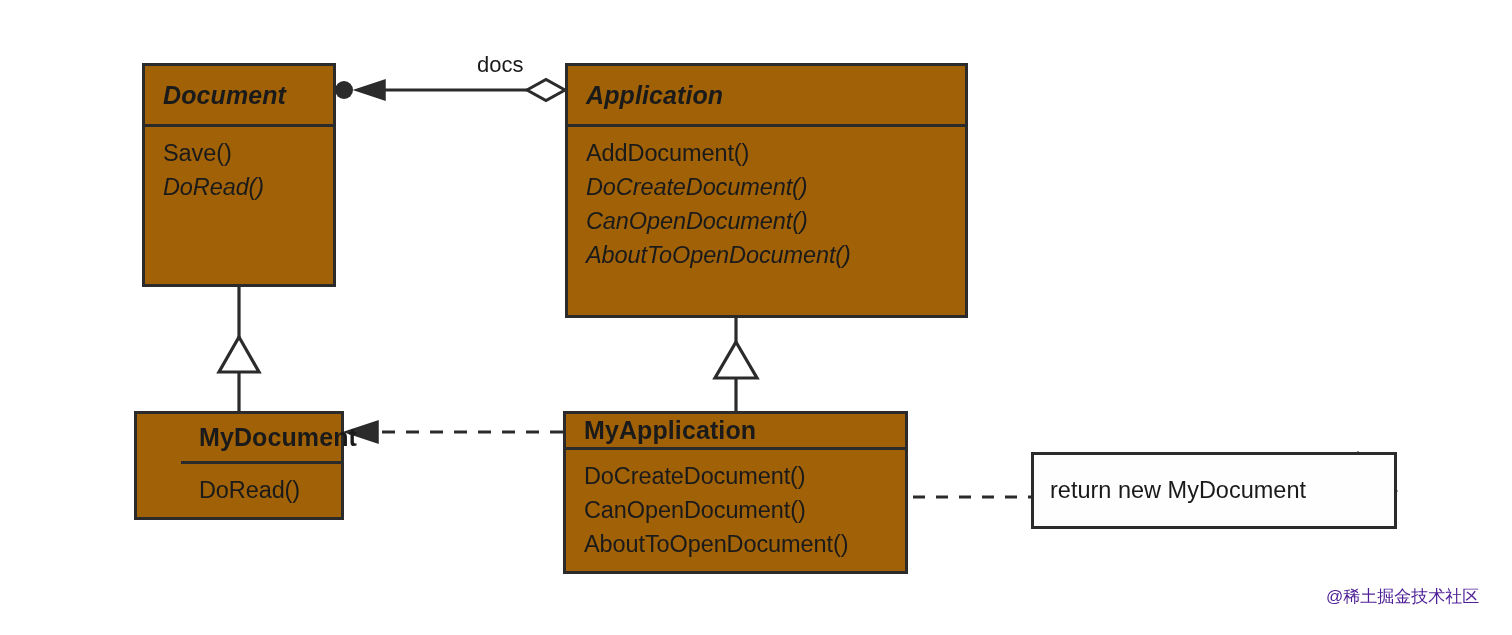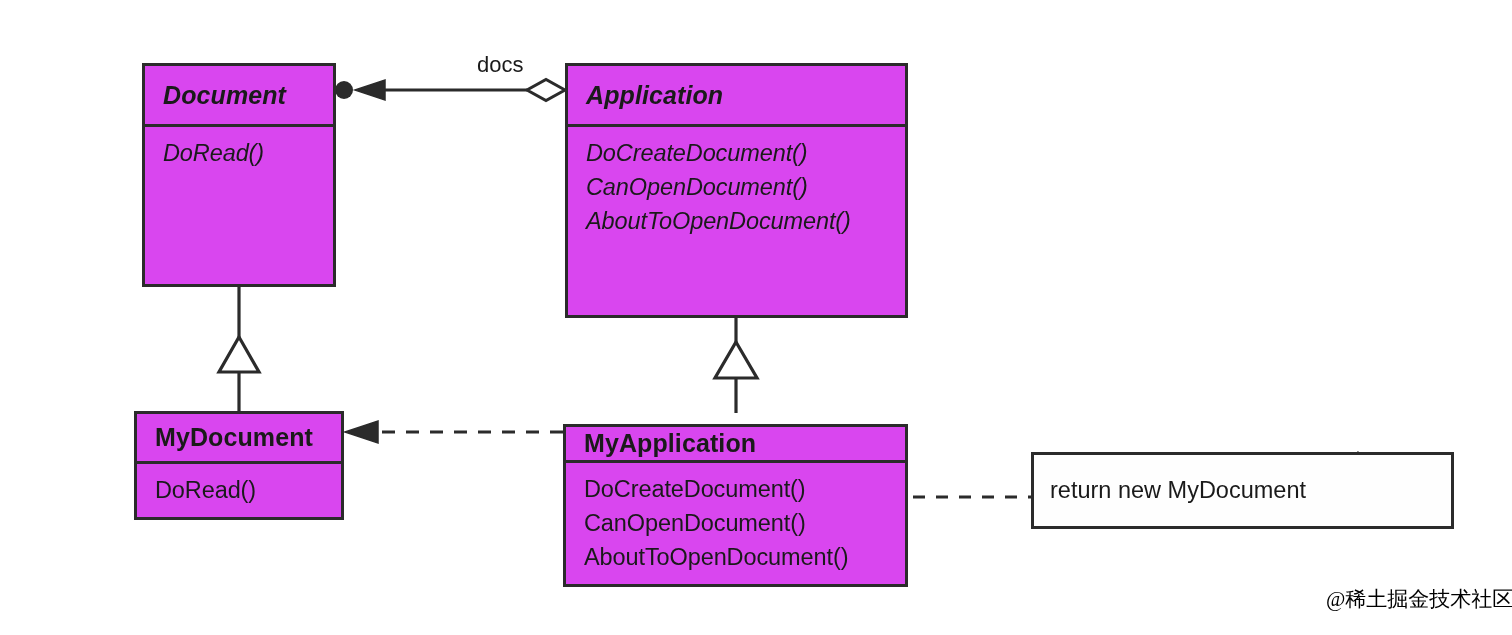--- a/index.html
+++ b/index.html
@@ -20,21 +20,21 @@
     position: absolute;
     left: 0; top: 0;
     width: 1512px;
     height: 635px;
   }
 
   
   .uml-class {
     position: absolute;
     box-sizing: border-box;
-    background: #d946ef;
+    background: #a16207;
     border: 3px solid #2b2b2b;
     display: flex;
     flex-direction: column;
   }
   .uml-name {
     box-sizing: border-box;
     display: flex;
     align-items: center;
     padding-left: 18px;
     font-size: 25px;
@@ -85,24 +85,24 @@
   
   .edge-label {
     position: absolute;
     font-size: 22px;
     white-space: nowrap;
   }
 
   
   .watermark {
     position: absolute;
-    font-size: 21px;
-    color: #000000;
-    white-space: nowrap;
-    font-family: Liberation Serif, serif;
+    font-size: 17px;
+    color: #4c1d95;
+    white-space: nowrap;
+    font-family: Liberation Sans, sans-serif;
   }
 </style>
 </head>
 <body>
 
 <div id="canvas">
 
   <svg width="1512" height="635" style="position:absolute;left:0;top:0;">
     <defs>
       <pattern id="foldHatch" width="4" height="4" patternUnits="userSpaceOnUse">
@@ -154,53 +154,55 @@
       <polygon points="1357,452 1397,452 1397,492" fill="url(#foldHatch)" stroke="none"></polygon>
       <path d="M 1357,452 L 1397,492" stroke="#2b2b2b" stroke-width="2.6" fill="none"></path>
       <path d="M 1360,455 L 1360,488 Q 1360,490 1364,489 L 1393,489" stroke="#2b2b2b" stroke-width="2.6" fill="#ffffff"></path>
     </g>
   </svg>
 
   <div class="uml-class" style="left:142px; top:63px; width:194px; height:224px;">
     <div class="uml-name abstract" style="height:58px;">Document</div>
     <div class="uml-divider"></div>
     <div class="uml-ops">
+      <div class="op">Save()</div>
       <div class="op abstract">DoRead()</div>
     </div>
   </div>
 
-  <div class="uml-class" style="left:565px; top:63px; width:343px; height:255px;">
+  <div class="uml-class" style="left:565px; top:63px; width:403px; height:255px;">
     <div class="uml-name abstract" style="height:58px;">Application</div>
     <div class="uml-divider"></div>
     <div class="uml-ops">
+      <div class="op">AddDocument()</div>
       <div class="op abstract">DoCreateDocument()</div>
       <div class="op abstract">CanOpenDocument()</div>
       <div class="op abstract">AboutToOpenDocument()</div>
     </div>
   </div>
 
-  <div class="uml-class" style="left:134px; top:411px; width:210px; height:109px;">
+  <div class="uml-class" style="left:134px; top:411px; width:210px; height:109px;padding-left:44px;">
     <div class="uml-name concrete" style="height:48px;">MyDocument</div>
     <div class="uml-divider"></div>
     <div class="uml-ops">
       <div class="op">DoRead()</div>
     </div>
   </div>
 
-  <div class="uml-class" style="left:563px; top:424px; width:345px; height:163px;">
+  <div class="uml-class" style="left:563px; top:411px; width:345px; height:163px;">
     <div class="uml-name concrete" style="height:54px;">MyApplication</div>
     <div class="uml-divider"></div>
     <div class="uml-ops">
       <div class="op">DoCreateDocument()</div>
       <div class="op">CanOpenDocument()</div>
       <div class="op">AboutToOpenDocument()</div>
     </div>
   </div>
 
-  <div class="uml-note" style="left:1031px; top:452px; width:423px; height:77px;">
+  <div class="uml-note" style="left:1031px; top:452px; width:366px; height:77px;">
     <span>return new MyDocument</span>
   </div>
 
   <div class="edge-label" style="left:477px; top:52px;text-align:right;">docs</div>
 
   <div class="watermark" style="left:1326px; top:585px;">@稀土掘金技术社区</div>
 
 </div>
 
 </body></html>

